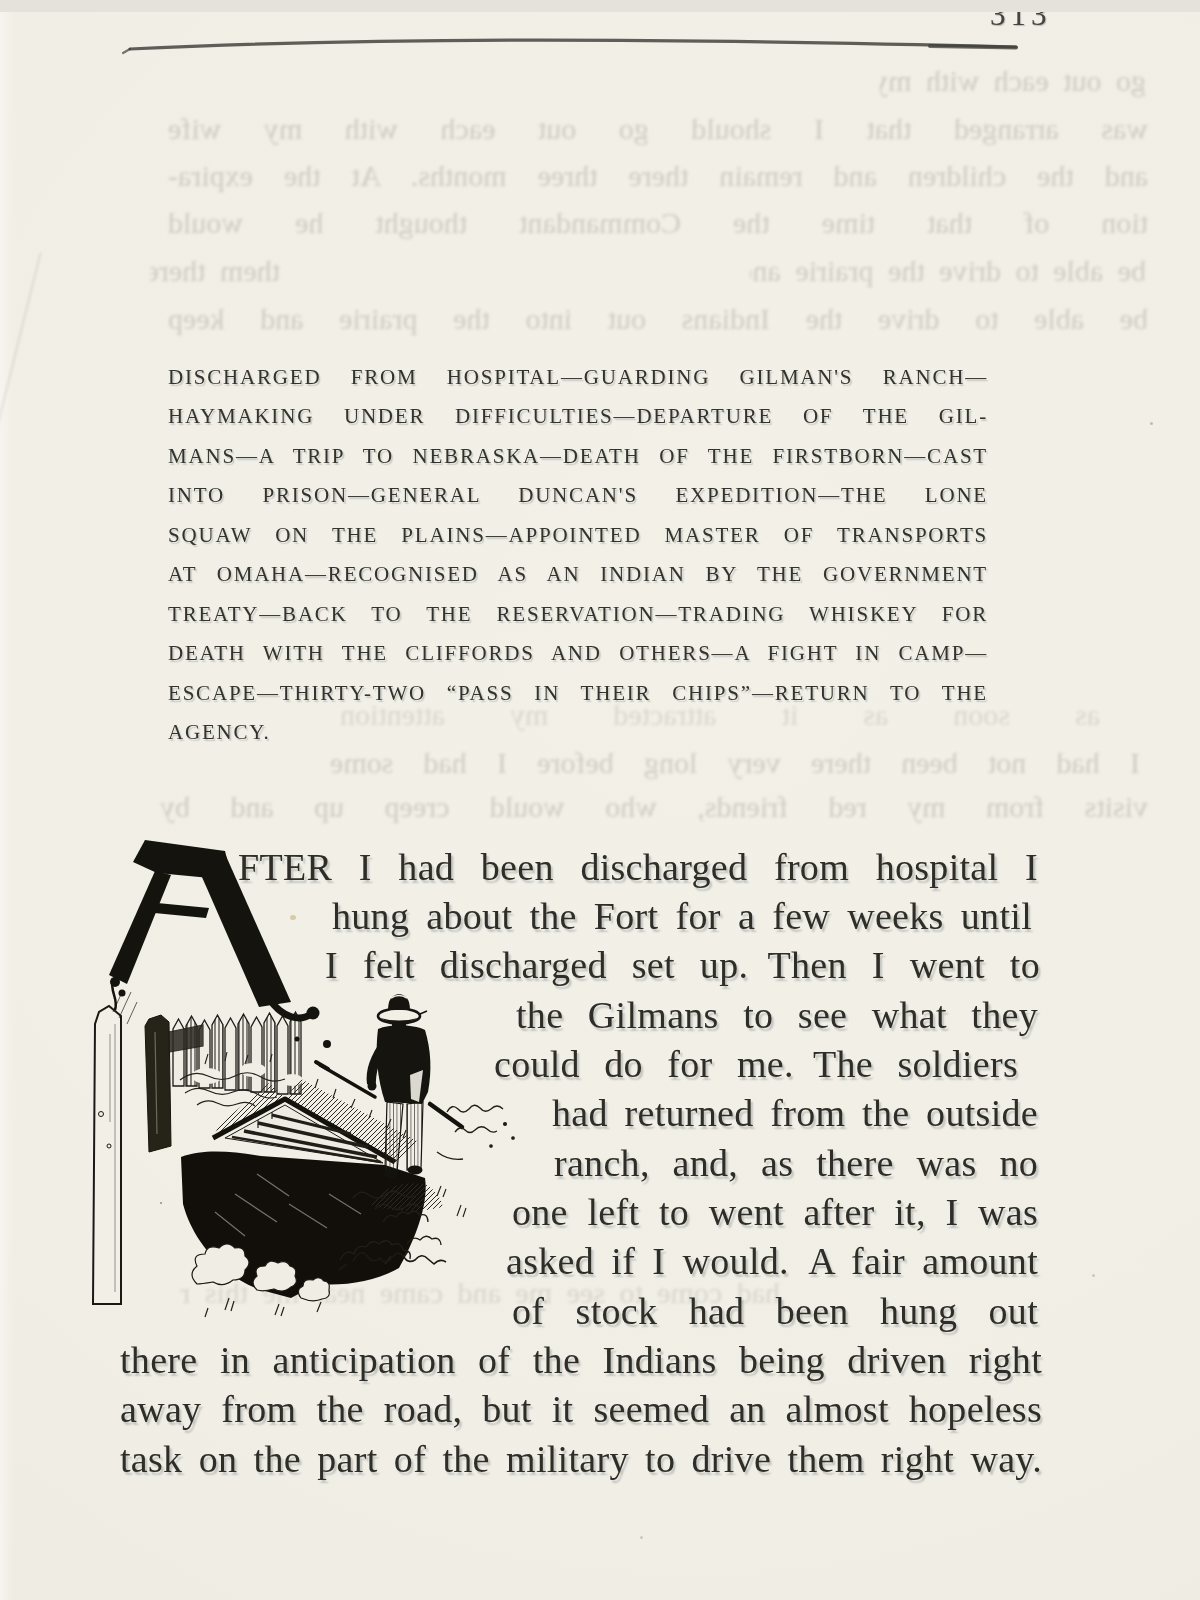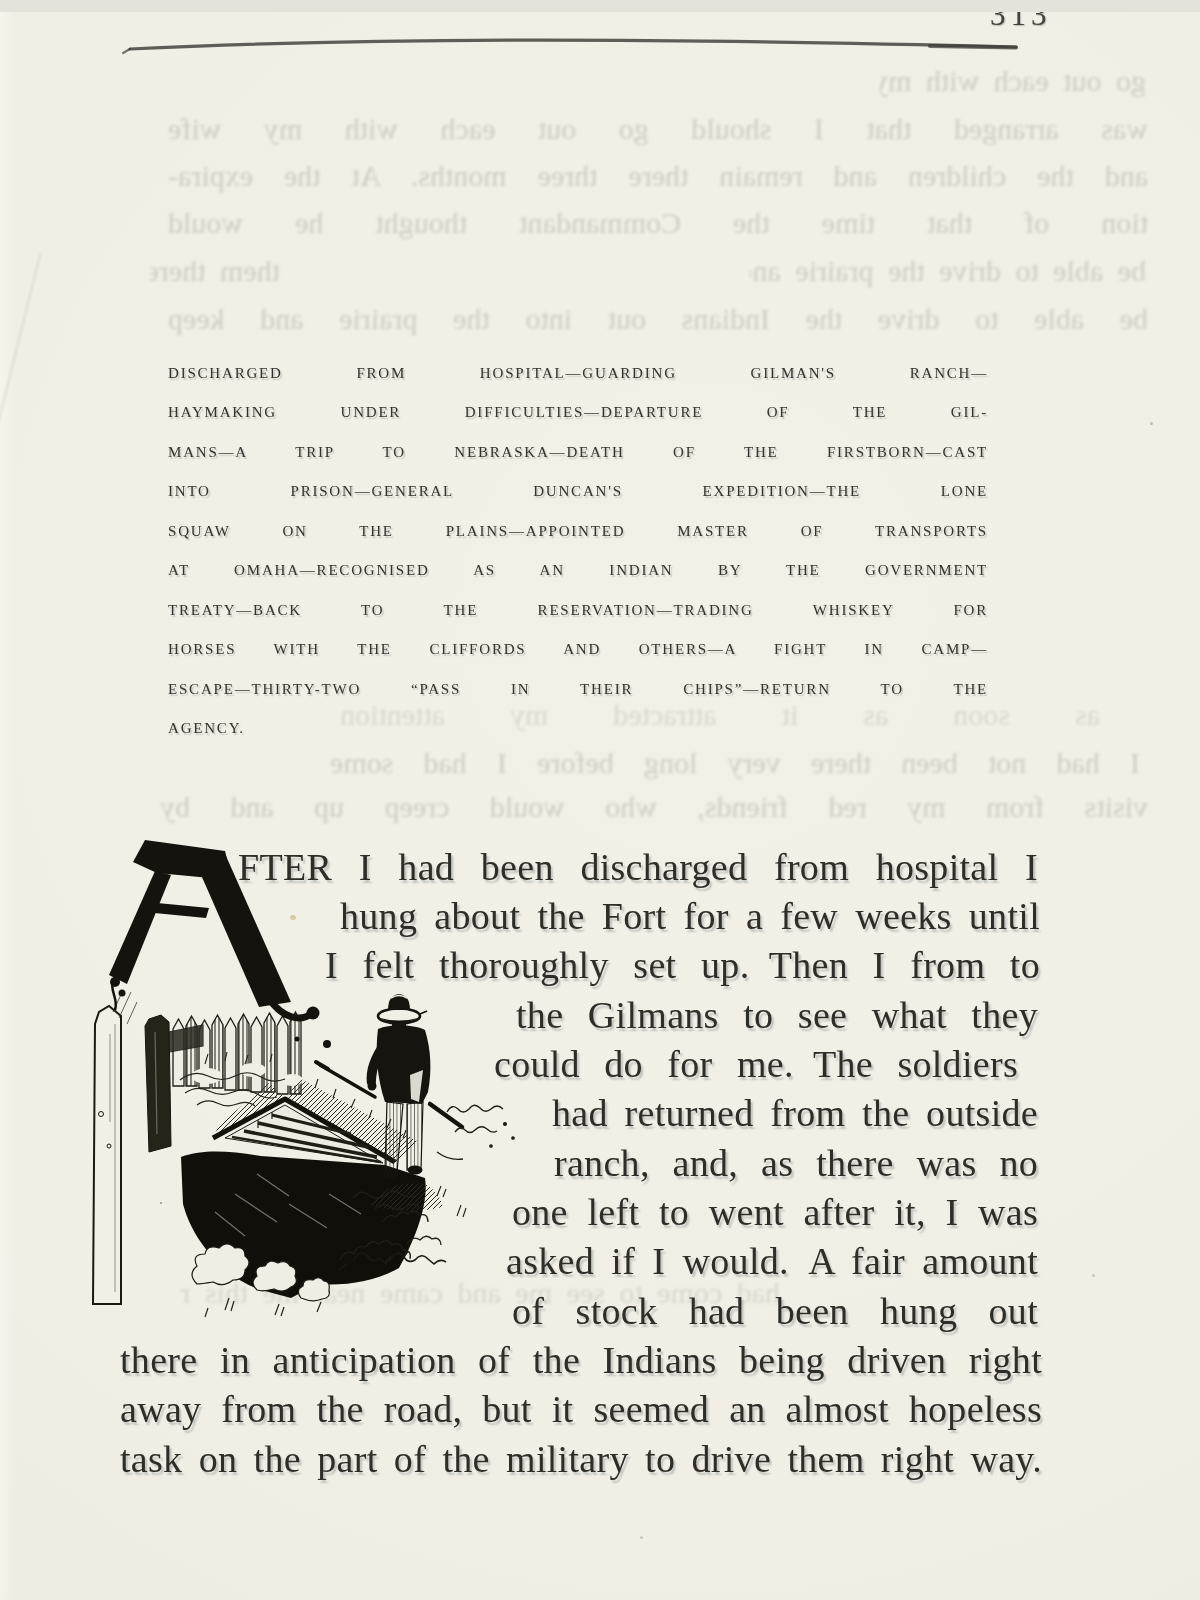--- a/index.html
+++ b/index.html
@@ -27,21 +27,21 @@
     left:552px; top:-26px; font-size:29px; letter-spacing:9px; font-weight:bold;
     color:#38362f; filter:blur(.6px);
   }
   .heading {
     left:150px; top:226px; width:860px; text-align:center;
     font-size:29px; letter-spacing:7px; color:#504c44; filter:blur(.35px);
     text-shadow:2px 2.5px 2.5px rgba(95,92,96,.55), -1px -0.5px 1.5px rgba(95,92,96,.3);
   }
   .sumline {
     left:168px; width:820px; height:30px; overflow:hidden;
-    font-size:15px; letter-spacing:1.8px; word-spacing:3px; color:#34322c;
+    font-size:21px; letter-spacing:1.8px; word-spacing:3px; color:#34322c;
     text-align:justify; text-align-last:justify; white-space:nowrap;
     text-shadow:1.6px 2px 1.2px rgba(100,108,116,.3);
   }
   .sumline.lastline { text-align-last:left; }
   .bodyline {
     height:46px; overflow:visible; font-size:38px; letter-spacing:.3px; color:#2f2d28;
     text-align:justify; text-align-last:justify; white-space:nowrap;
     text-shadow:2.2px 3px 1.8px rgba(100,108,116,.32);
   }
   .ghost {
@@ -85,21 +85,21 @@
 
 
   <div>
     <div class="abs sumline" style="top:353px">DISCHARGED FROM HOSPITAL—GUARDING GILMAN'S RANCH—</div>
     <div class="abs sumline" style="top:392px">HAYMAKING UNDER DIFFICULTIES—DEPARTURE OF THE GIL-</div>
     <div class="abs sumline" style="top:432px">MANS—A TRIP TO NEBRASKA—DEATH OF THE FIRSTBORN—CAST</div>
     <div class="abs sumline" style="top:471px">INTO PRISON—GENERAL DUNCAN'S EXPEDITION—THE LONE</div>
     <div class="abs sumline" style="top:511px">SQUAW ON THE PLAINS—APPOINTED MASTER OF TRANSPORTS</div>
     <div class="abs sumline" style="top:550px">AT OMAHA—RECOGNISED AS AN INDIAN BY THE GOVERNMENT</div>
     <div class="abs sumline" style="top:590px">TREATY—BACK TO THE RESERVATION—TRADING WHISKEY FOR</div>
-    <div class="abs sumline" style="top:629px">HORSES WITH THE CLIFFORDS AND OTHERS—A FIGHT IN CAMP—</div>
+    <div class="abs sumline" style="top:629px">DEATH WITH THE CLIFFORDS AND OTHERS—A FIGHT IN CAMP—</div>
     <div class="abs sumline" style="top:669px">ESCAPE—THIRTY-TWO “PASS IN THEIR CHIPS”—RETURN TO THE</div>
     <div class="abs sumline lastline" style="top:708px">AGENCY.</div>
   </div>
 
   <span class="abs dropcap-sr">A</span>
 
   <svg class="abs" style="left:85px;top:800px;width:490px;height:515px" viewBox="0 0 490 515" aria-hidden="true">
     <defs>
       <pattern id="hv" width="4" height="4" patternUnits="userSpaceOnUse">
           <path d="M2,0 V4" stroke="#2b2922" stroke-width="1.1"></path>
@@ -235,22 +235,22 @@
     </g>
 
     <g stroke="#1b1913" stroke-width="1.6" fill="none">
       <path d="M262,452 l-8,6"></path>
       <path d="M268,449 q8,-14 15,-4 q5,7 12,1 q3,6 10,2 q8,-12 14,-3 q4,7 11,3 q7,-8 13,-1 l6,5 q6,-6 12,-2"></path>
     </g>
   </svg>
 
   <div>
     <div class="abs bodyline" style="left:238px;top:833px;width:800px">FTER I had been discharged from hospital I</div>
-    <div class="abs bodyline" style="left:340px;top:882px;width:700px">hung about the Fort for a few weeks until</div>
-    <div class="abs bodyline" style="left:325px;top:931px;width:715px">I felt thoroughly set up. Then I from to</div>
+    <div class="abs bodyline" style="left:332px;top:882px;width:700px">hung about the Fort for a few weeks until</div>
+    <div class="abs bodyline" style="left:325px;top:931px;width:715px">I felt discharged set up. Then I went to</div>
     <div class="abs bodyline" style="left:516px;top:981px;width:522px">the Gilmans to see what they</div>
     <div class="abs bodyline" style="left:494px;top:1030px;width:524px">could do for me. The soldiers</div>
     <div class="abs bodyline" style="left:552px;top:1079px;width:486px">had returned from the outside</div>
     <div class="abs bodyline" style="left:554px;top:1129px;width:484px">ranch, and, as there was no</div>
     <div class="abs bodyline" style="left:512px;top:1178px;width:526px">one left to went after it, I was</div>
     <div class="abs bodyline" style="left:506px;top:1227px;width:532px">asked if I would. A fair amount</div>
     <div class="abs bodyline" style="left:512px;top:1277px;width:526px">of stock had been hung out</div>
     <div class="abs bodyline" style="left:120px;top:1326px;width:922px">there in anticipation of the Indians being driven right</div>
     <div class="abs bodyline" style="left:120px;top:1375px;width:922px">away from the road, but it seemed an almost hopeless</div>
     <div class="abs bodyline" style="left:120px;top:1425px;width:922px">task on the part of the military to drive them right way.</div>

